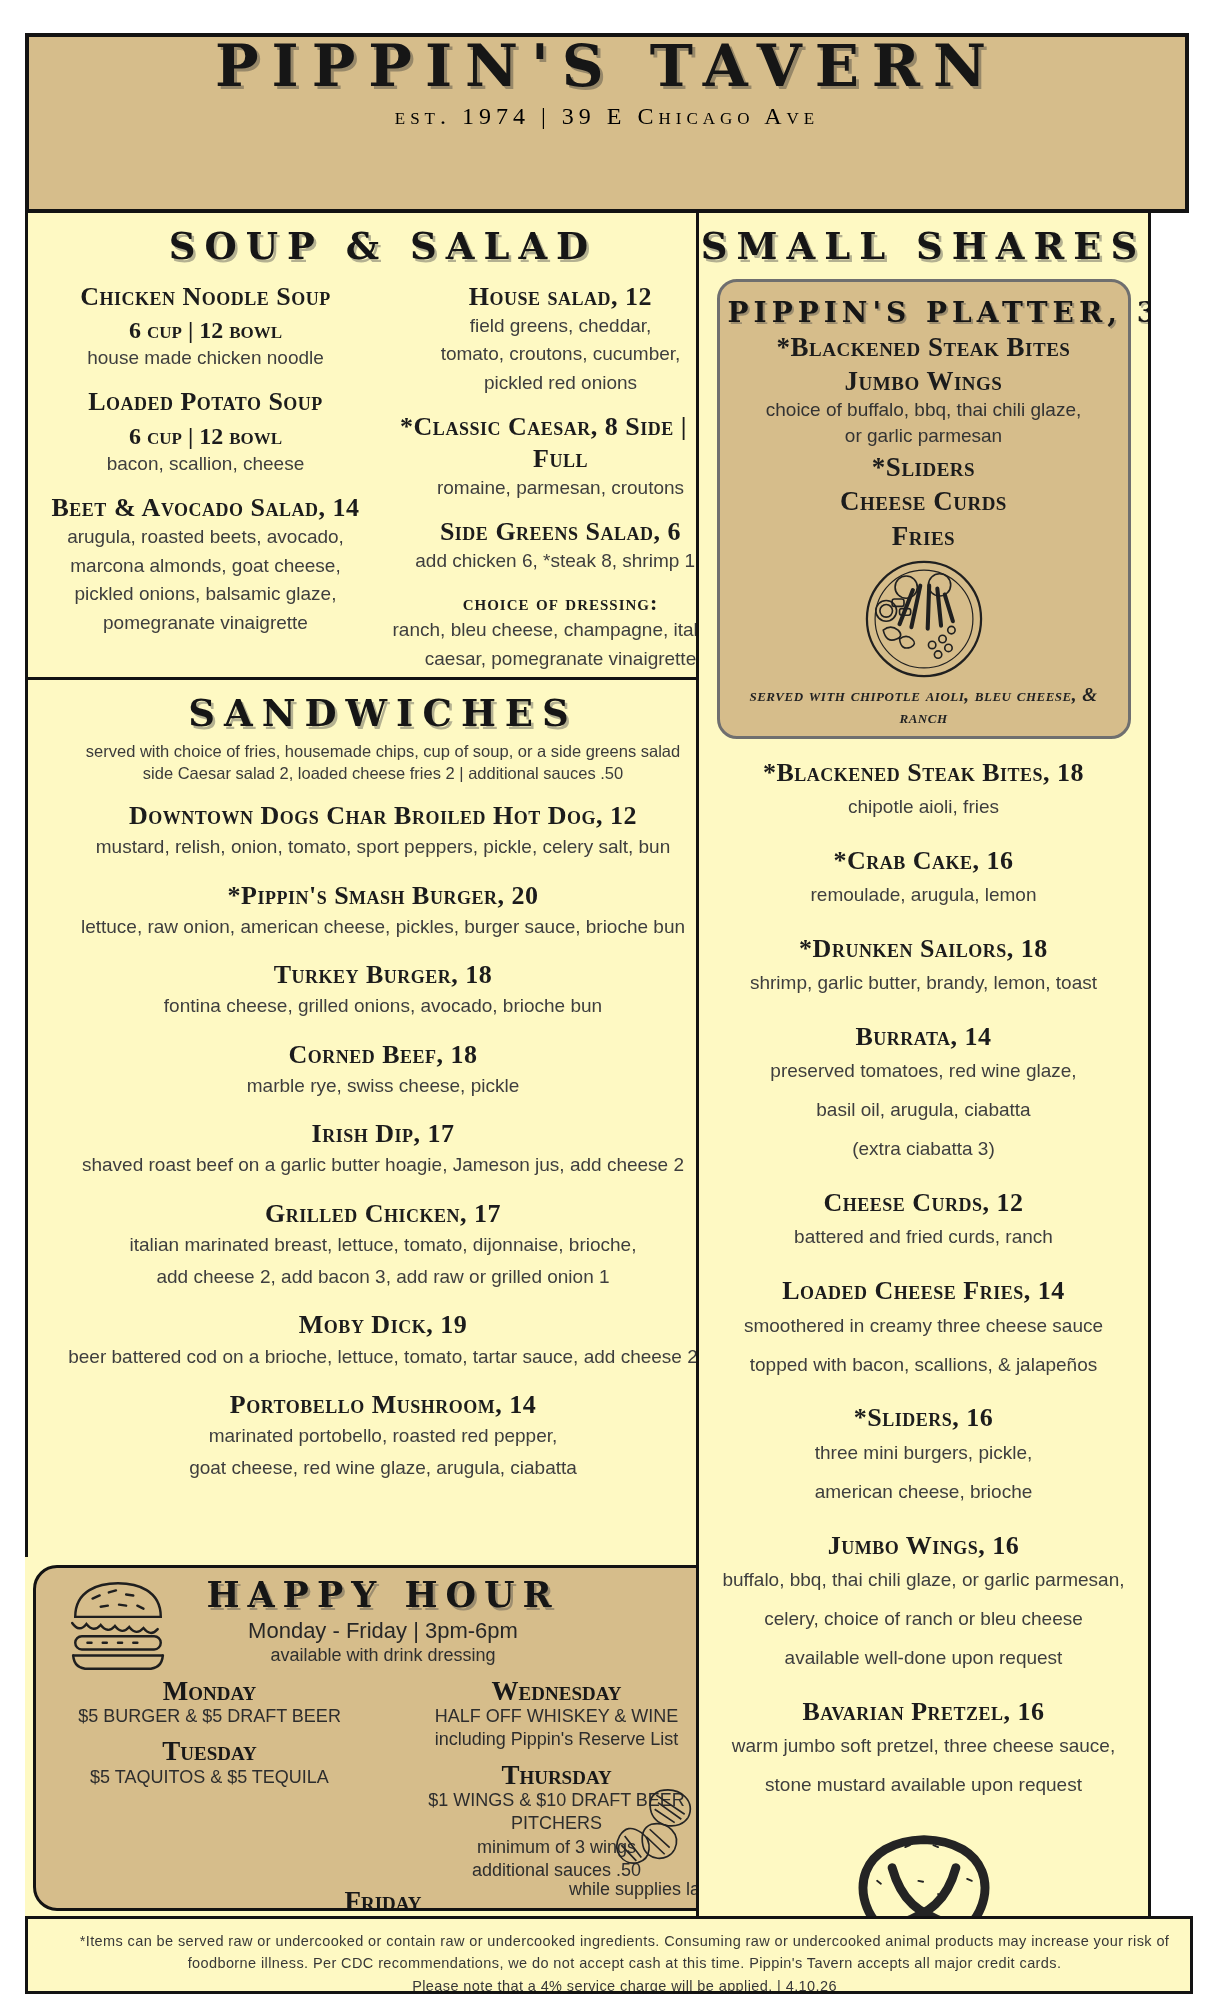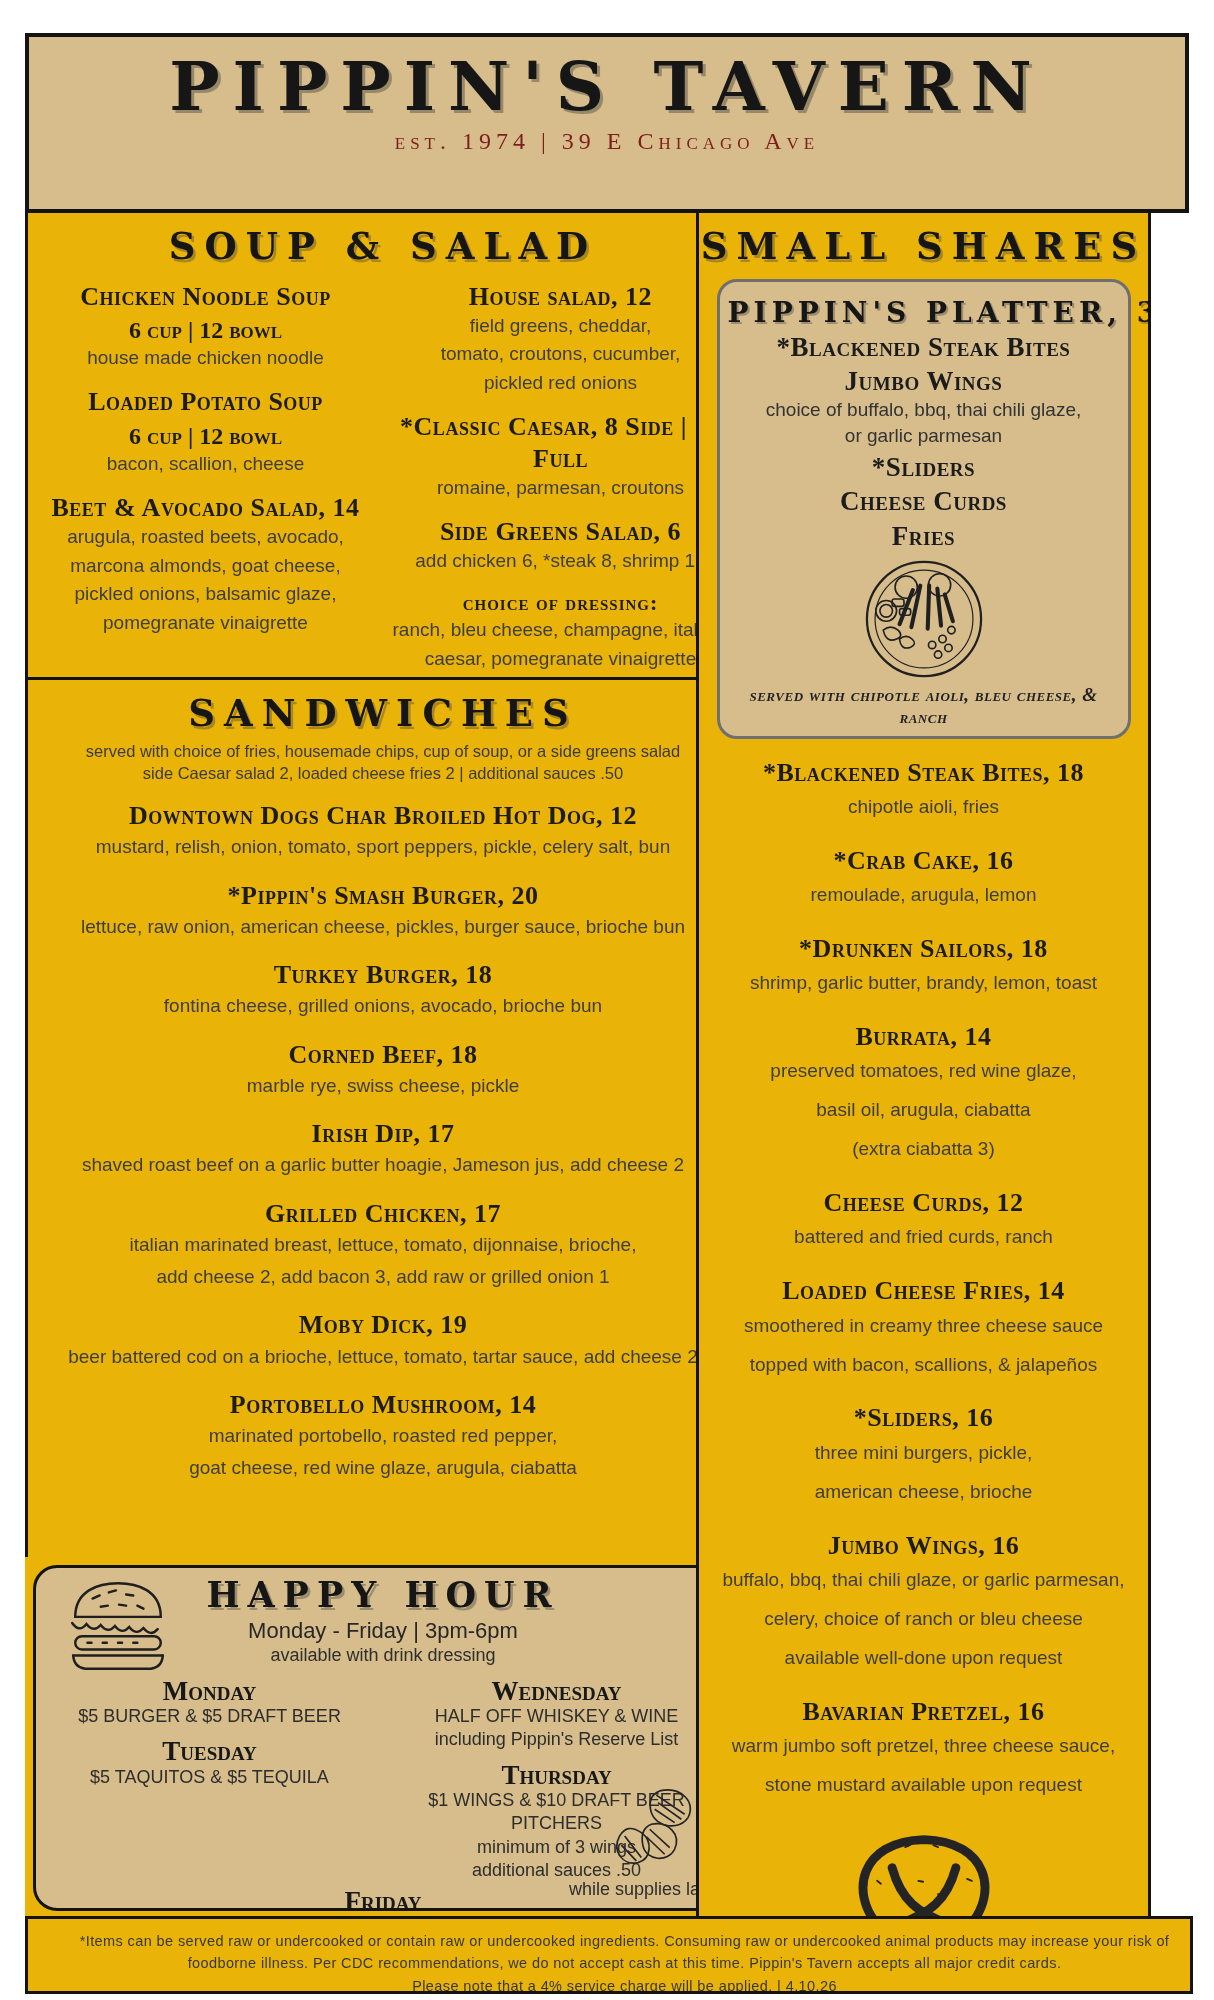--- a/index.html
+++ b/index.html
@@ -9,28 +9,28 @@
     --platter-border:#6f6f6f;
   }
   *{box-sizing:border-box;margin:0;padding:0;}
   html,body{background:#ffffff;}
   body{width:1214px;height:2000px;overflow:hidden;font-family:"Liberation Sans",sans-serif;}
   .page{position:relative;width:1214px;height:2000px;background:#fff;}
 
   
   .masthead{position:absolute;left:25px;top:33px;width:1164px;height:180px;
     background:var(--accent-tan);border:4px solid #131313;text-align:center;overflow:hidden;}
-  .masthead-title{font-family:"DejaVu Serif",serif;font-weight:700;font-size:67px;
-    letter-spacing:13px;color:var(--ink);margin-top:16px;line-height:1.0;
+  .masthead-title{font-family:"DejaVu Serif",serif;font-weight:700;font-size:58px;
+    letter-spacing:13px;color:var(--ink);line-height:1.0;
     text-shadow:3px 3px 0 rgba(50,50,50,.38);white-space:nowrap;}
   .masthead-sub{font-family:"Liberation Serif",serif;font-variant:small-caps;
-    font-size:24px;letter-spacing:5px;color:#7f1d1d;margin-top:8px;}
-
-  
-  .box{position:absolute;background:#eab308;border:3px solid #131313;overflow:hidden;}
+    font-size:24px;letter-spacing:5px;color:#000000;margin-top:8px;}
+
+  
+  .box{position:absolute;background:#fef9c3;border:3px solid #131313;overflow:hidden;}
   .box-soup{left:25px;top:210px;width:716px;height:470px;}
   .box-sandwiches{left:25px;top:677px;width:716px;height:883px;}
   .box-happy{left:25px;top:1557px;width:716px;height:362px;}
   .box-right{left:696px;top:210px;width:455px;height:1712px;}
   .box-footer{left:25px;top:1916px;width:1168px;height:78px;text-align:center;padding-top:11px;}
 
   .display{font-family:"DejaVu Serif",serif;font-weight:700;text-align:center;
     color:var(--ink);letter-spacing:9px;font-size:37px;line-height:1.1;
     text-shadow:2.5px 2.5px 0 rgba(70,70,70,.4);margin-top:13px;white-space:nowrap;}
 

